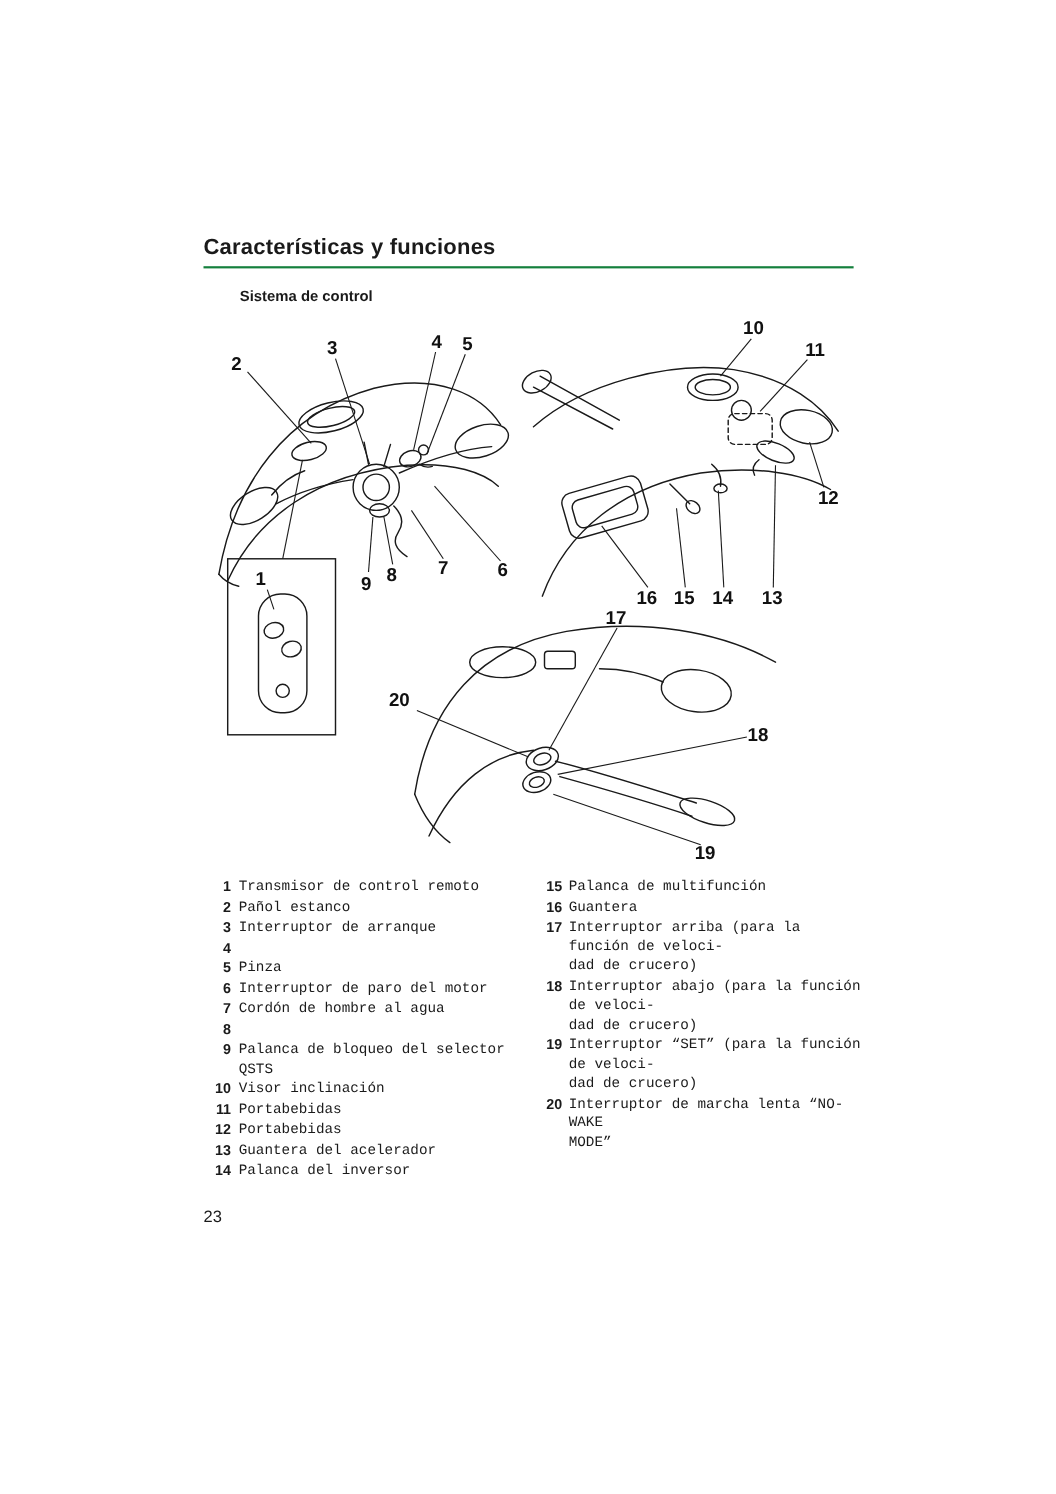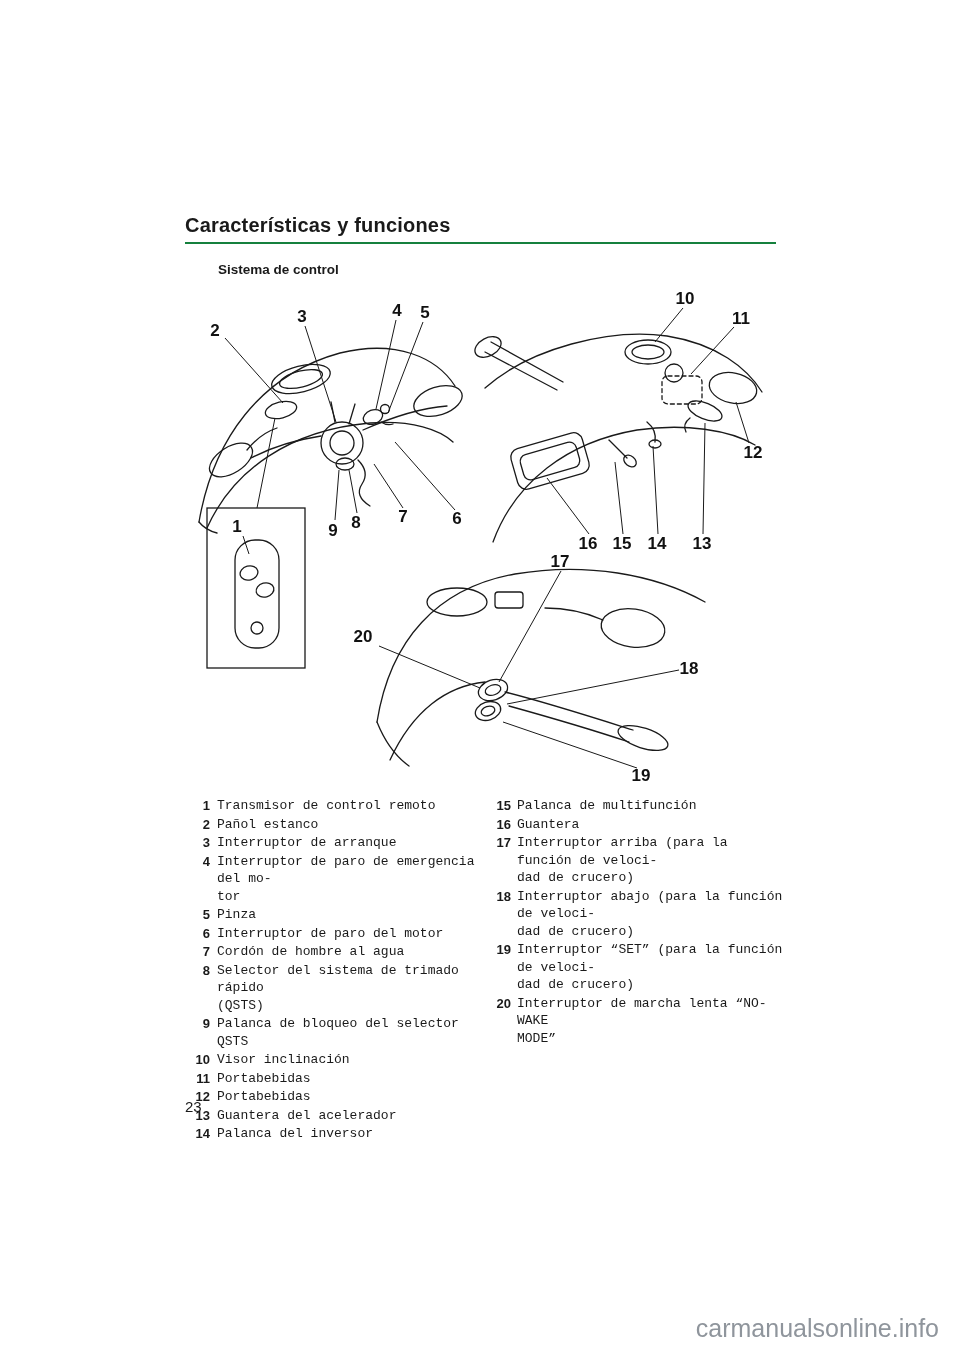--- a/index.html
+++ b/index.html
@@ -188,39 +188,35 @@
     <div class="legend-item">
       <span class="num">2</span>
       <span class="txt">Pañol estanco</span>
     </div>
     <div class="legend-item">
       <span class="num">3</span>
       <span class="txt">Interruptor de arranque</span>
     </div>
     <div class="legend-item">
       <span class="num">4</span>
-      <span class="txt">Interruptor de paro de emergencia del mo-
-tor</span>
     </div>
     <div class="legend-item">
       <span class="num">5</span>
       <span class="txt">Pinza</span>
     </div>
     <div class="legend-item">
       <span class="num">6</span>
       <span class="txt">Interruptor de paro del motor</span>
     </div>
     <div class="legend-item">
       <span class="num">7</span>
       <span class="txt">Cordón de hombre al agua</span>
     </div>
     <div class="legend-item">
       <span class="num">8</span>
-      <span class="txt">Selector del sistema de trimado rápido
-(QSTS)</span>
     </div>
     <div class="legend-item">
       <span class="num">9</span>
       <span class="txt">Palanca de bloqueo del selector QSTS</span>
     </div>
     <div class="legend-item">
       <span class="num">10</span>
       <span class="txt">Visor inclinación</span>
     </div>
     <div class="legend-item">
@@ -267,15 +263,14 @@
     </div>
     <div class="legend-item">
       <span class="num">20</span>
       <span class="txt">Interruptor de marcha lenta “NO-WAKE
 MODE”</span>
     </div>
   </div>
 
   <div class="page-number">23</div>
 
-  <div class="watermark">carmanualsonline.info</div>
 
 </div>
 
 </body></html>

